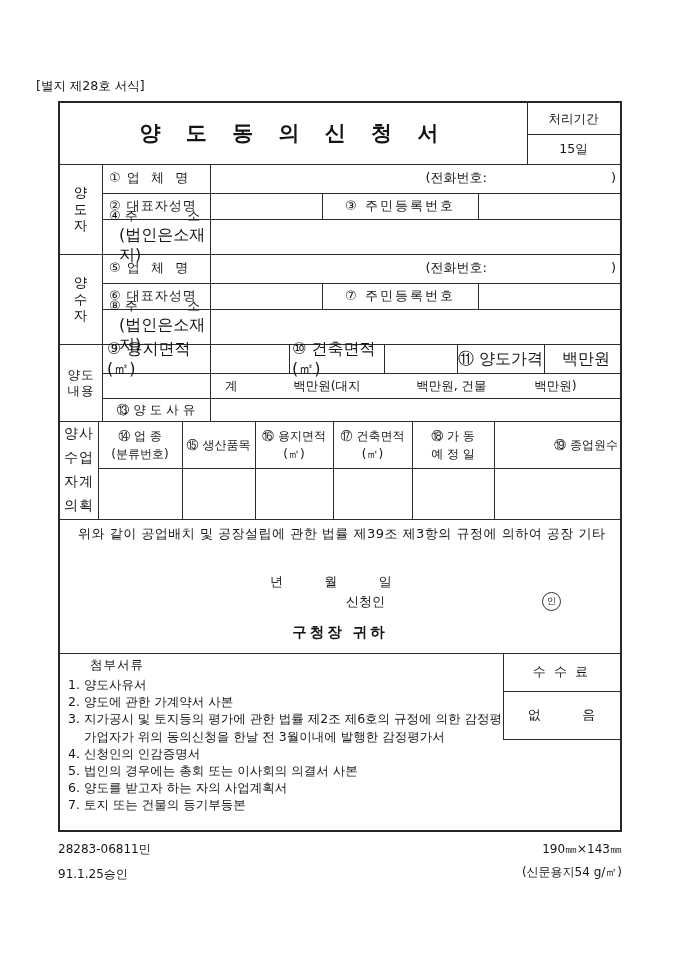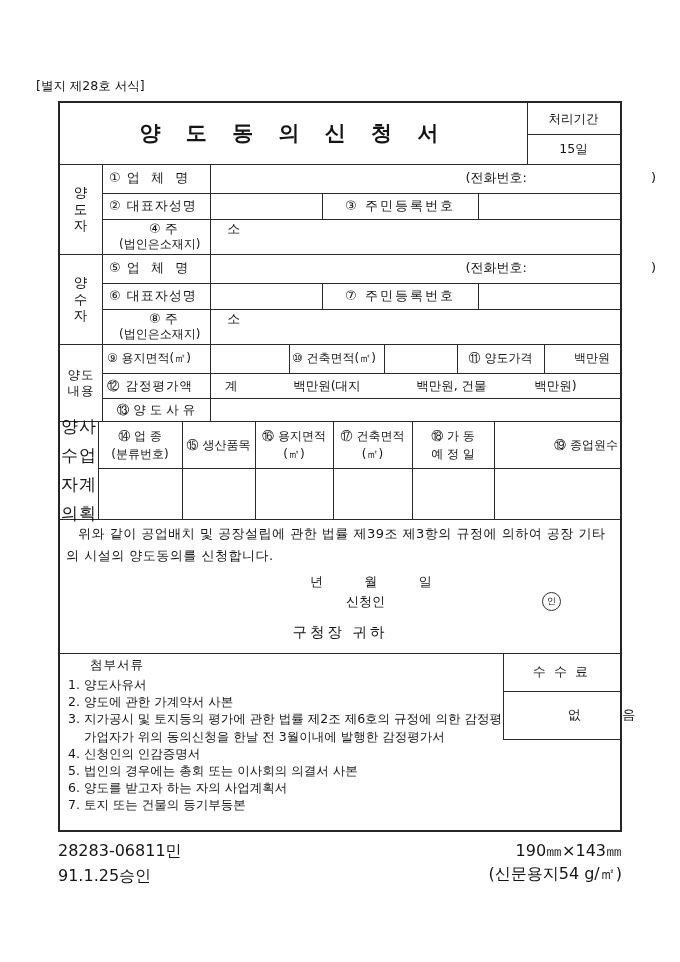--- a/index.html
+++ b/index.html
@@ -3,33 +3,33 @@
 <meta charset="utf-8">
 <style>
   html,body{margin:0;padding:0;background:#fff;}
   #page{position:relative;width:680px;height:962px;background:#ffffff;
         font-family:"DejaVu Sans","Liberation Sans",sans-serif;color:#151515;overflow:hidden;}
   .sheet{position:absolute;left:58px;top:101px;width:564px;height:731px;
          border:2px solid #262626;box-sizing:border-box;}
   .ln{position:absolute;background:#2b2b2b;}
   .txt{position:absolute;display:flex;align-items:center;font-size:13px;line-height:1.25;}
   .ctr{justify-content:center;text-align:center;}
-  .pre{white-space:pre;padding-left:40px;}
+  .pre{white-space:pre;}
   .preline{white-space:pre-line;}
   .title{font-size:21px;font-weight:bold;letter-spacing:9px;text-align:center;}
   .side{flex-direction:column;justify-content:center;text-align:center;
         font-size:13.5px;letter-spacing:1px;}
   .lbl{padding-left:7px;letter-spacing:1px;}
-  .small{font-size:12px;}
+  .small{font-size:16px;}
   .colhead{flex-direction:column;justify-content:center;text-align:center;font-size:12px;line-height:1.5;}
   .seal{position:absolute;width:17px;height:17px;border:1px solid #333;border-radius:50%;
         font-size:9px;display:flex;align-items:center;justify-content:center;}
-  .foot{position:absolute;font-size:16px;}
+  .foot{position:absolute;font-size:12px;}
   .attitem{white-space:pre;font-size:12.5px;line-height:17.2px;}
-  .bold{font-weight:normal;}
+  .bold{font-weight:bold;}
 </style>
 </head>
 <body>
 
 <div id="page">
 
   <div class="txt" style="left:36px;top:78px;font-size:12.5px;">[별지 제28호 서식]</div>
 
   <div class="sheet">
 
@@ -100,41 +100,39 @@
         <div class="small" style="padding-left:10px;">(법인은소재지)</div>
       </div>
     </div>
 
     <div class="txt small" style="left:42px;top:241px;width:108px;height:29px;padding-left:5px;">⑨ 용지면적(㎡)</div>
     <div class="txt side preline" style="left:0;top:241px;width:42px;height:77px;font-size:12.5px;">양도
 내용</div>
     <div class="txt small" style="left:229px;top:241px;width:95px;height:29px;padding-left:3px;">⑩ 건축면적(㎡)</div>
     <div class="txt small ctr" style="left:397px;top:241px;width:87px;height:29px;">⑪ 양도가격</div>
     <div class="txt small" style="left:478px;top:241px;width:72px;height:29px;justify-content:flex-end;">백만원</div>
-    <div class="txt" style="left:42px;top:270px;width:108px;height:25px;padding-left:5px;letter-spacing:1px;font-size:12.5px;">⑫ 감정평가액</div>
     <div class="txt pre" style="left:150px;top:270px;width:410px;height:25px;padding-left:15px;font-size:12.5px;">계              백만원(대지              백만원, 건물            백만원)</div>
     <div class="txt ctr" style="left:42px;top:295px;width:108px;height:23px;font-size:12.5px;">⑬ 양 도 사 유</div>
 
-    <div class="txt side preline" style="left:0;top:318px;width:38px;height:98px;font-size:17px;line-height:1.7;">양사
+    <div class="txt side preline" style="left:0;top:318px;width:38px;height:98px;font-size:14px;line-height:1.7;">양사
 수업
 자계
 의획</div>
     <div class="txt colhead preline" style="left:38px;top:318px;width:84px;height:47px;">⑭ 업    종
 (분류번호)</div>
     <div class="txt colhead preline" style="left:122px;top:318px;width:73px;height:47px;">⑮ 생산품목</div>
     <div class="txt colhead preline" style="left:195px;top:318px;width:78px;height:47px;">⑯ 용지면적
 (㎡)</div>
     <div class="txt colhead preline" style="left:273px;top:318px;width:79px;height:47px;">⑰ 건축면적
 (㎡)</div>
     <div class="txt colhead preline" style="left:352px;top:318px;width:82px;height:47px;">⑱ 가    동
 예 정 일</div>
     <div class="txt colhead preline" style="left:434px;top:318px;width:126px;height:47px;padding-left:29px;">⑲ 종업원수</div>
 
     <div class="txt" style="left:6px;top:421px;width:548px;height:20px;text-indent:12px;letter-spacing:0.5px;">위와 같이 공업배치 및 공장설립에 관한 법률 제39조 제3항의 규정에 의하여 공장 기타</div>
-    <div class="txt" style="left:6px;top:443px;width:548px;height:20px;letter-spacing:0.5px;">의 시설의 양도동의를 신청합니다.</div>
     <div class="txt pre" style="left:210px;top:470px;height:18px;">년          월          일</div>
     <div class="txt" style="left:286px;top:490px;height:18px;">신청인</div>
     <div class="seal" style="left:482px;top:489px;">인</div>
     <div class="txt ctr bold" style="left:0;top:518px;width:560px;height:22px;font-size:14.5px;letter-spacing:3px;">구청장  귀하</div>
 
     <div class="txt" style="left:30px;top:554px;height:16px;font-size:12.5px;letter-spacing:1px;">첨부서류</div>
     <div style="position:absolute;left:8px;top:573px;width:430px;">
       <div class="attitem">1. 양도사유서</div>
       <div class="attitem">2. 양도에 관한 가계약서 사본</div>
       <div class="attitem">3. 지가공시 및 토지등의 평가에 관한 법률 제2조 제6호의 규정에 의한 감정평</div>

